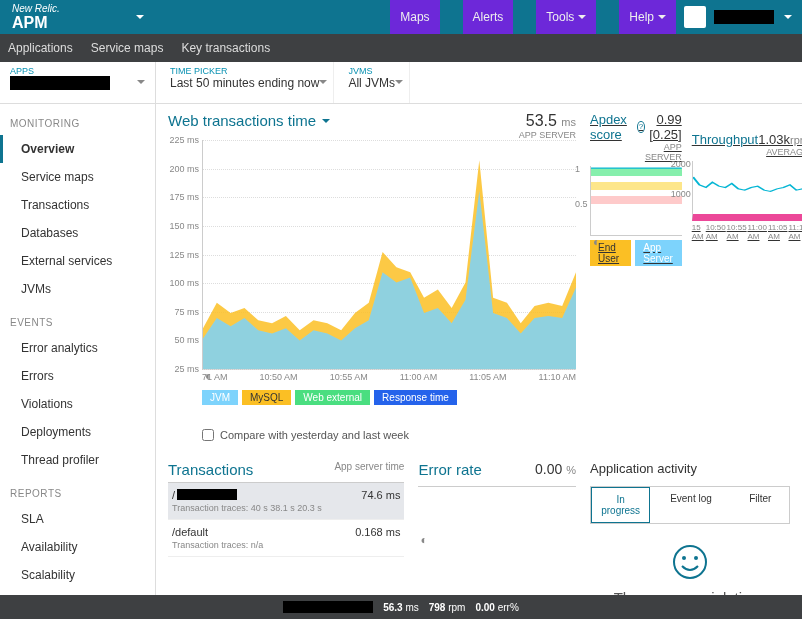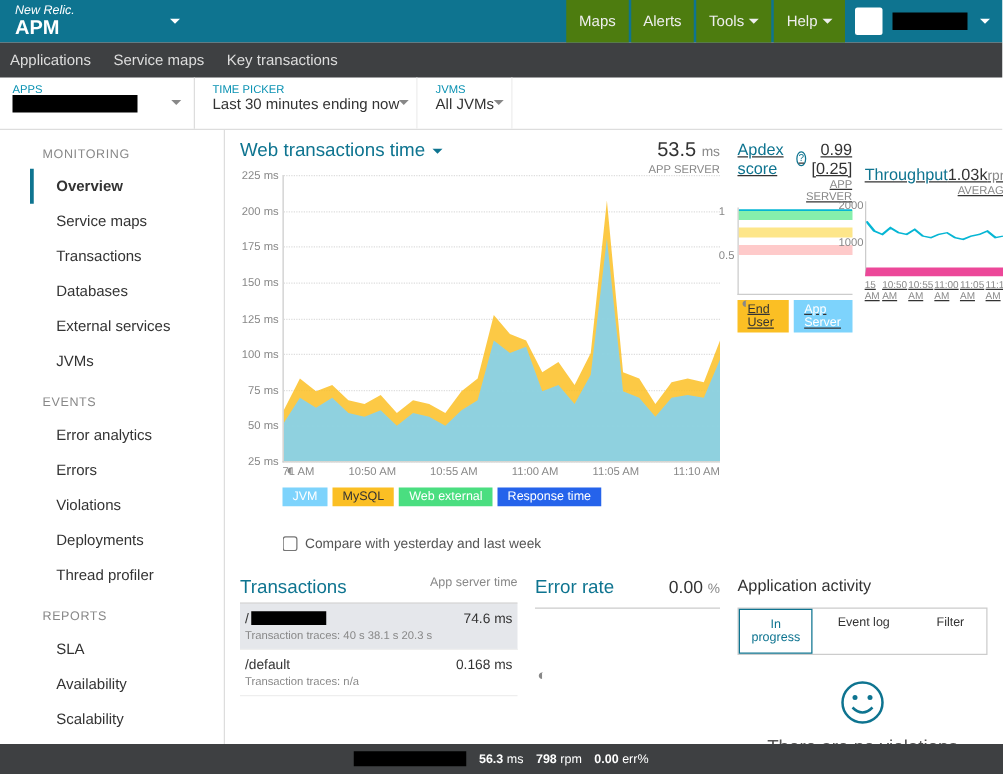--- a/index.html
+++ b/index.html
@@ -1,34 +1,34 @@
 <!DOCTYPE html>
 <html><head>
 <meta charset="utf-8">
 <style>
 * { margin: 0; padding: 0; box-sizing: border-box; font-family: -apple-system, BlinkMacSystemFont, "Segoe UI", sans-serif; }
 body { background: #fff; font-size: 12px; color: #333; width: 802px; height: 619px; overflow: hidden; position: relative; }
 .topbar { background: #0e7490; height: 34px; display: flex; align-items: center; color: #fff; }
 .brand { width: 156px; padding: 0 12px; display: flex; align-items: center; justify-content: space-between; font-style: italic; font-size: 10px; }
 .brand-sub { font-size: 16px; font-weight: 600; font-style: normal; }
 .topbar-right { margin-left: auto; display: flex; align-items: center; gap: 2px; padding-right: 10px; }
-.top-link { background: #4d7c0f; height: 34px; padding: 0 10px; display: flex; align-items: center; font-size: 12px; color: #eee; cursor: pointer; gap: 4px; }
+.top-link { background: #6d28d9; height: 34px; padding: 0 10px; display: flex; align-items: center; font-size: 12px; color: #eee; cursor: pointer; gap: 4px; margin-left: 21px; }
 .avatar { width: 22px; height: 22px; background: #fff; border-radius: 2px; margin: 0 6px; }
 .user-redact { width: 60px; height: 14px; background: #000; }
 .subnav { background: #3e4042; height: 28px; display: flex; align-items: center; padding: 0 8px; gap: 18px; }
 .subnav a { color: #ddd; font-size: 12px; text-decoration: none; }
 .filter-row { display: flex; border-bottom: 1px solid #ddd; height: 42px; }
 .app-select { width: 156px; border-right: 1px solid #ddd; padding: 4px 10px; position: relative; }
 .app-select .label { font-size: 9px; color: #0891b2; }
 .redact { background: #000; }
 .app-name { width: 100px; height: 14px; }
 .filter-seg { padding: 4px 14px; border-right: 1px solid #eee; position: relative; }
 .filter-label { font-size: 9px; color: #0891b2; }
 .filter-value { font-size: 12px; color: #333; }
-.body-row { display: flex; height: calc(100% - 104px); margin-left: 24px; }
+.body-row { display: flex; height: calc(100% - 104px); }
 .sidebar { width: 156px; border-right: 1px solid #ddd; overflow-y: auto; padding-bottom: 20px; }
 .side-head { font-size: 10px; color: #888; padding: 14px 10px 6px; letter-spacing: 0.5px; }
 .side-item { padding: 7px 18px; font-size: 12px; color: #333; cursor: pointer; border-left: 3px solid transparent; }
 .side-item.active { border-left-color: #0e7490; font-weight: 700; }
 .main { flex: 1; padding: 8px 12px; overflow-y: auto; }
 .row1 { display: flex; gap: 14px; }
 .chart-main { flex: 1.6; }
 .chart-side { width: 200px; flex-shrink: 0; display: flex; flex-direction: row; gap: 10px; text-decoration: underline; }
 .card-title { font-size: 15px; color: #0e7490; font-weight: 400; margin-bottom: 4px; display: flex; align-items: center; gap: 6px; }
 .card-head { display: flex; justify-content: space-between; align-items: flex-start; }
@@ -115,21 +115,21 @@
 </div>
 
 <div class="filter-row">
   <div class="app-select">
     <div class="label">APPS</div>
     <div class="redact app-name"></div>
     <span class="chev" style="position:absolute;right:10px;top:18px;color:#888"></span>
   </div>
   <div class="filter-seg">
     <div class="filter-label">TIME PICKER</div>
-    <div class="filter-value">Last 30 minutes ending now</div>
+    <div class="filter-value">Last 50 minutes ending now</div>
     <span class="chev" style="position:absolute;right:6px;top:18px;color:#888"></span>
   </div>
   <div class="filter-seg">
     <div class="filter-label">JVMS</div>
     <div class="filter-value">All JVMs</div>
     <span class="chev" style="position:absolute;right:6px;top:18px;color:#888"></span>
   </div>
 </div>
 
 <div class="body-row">

